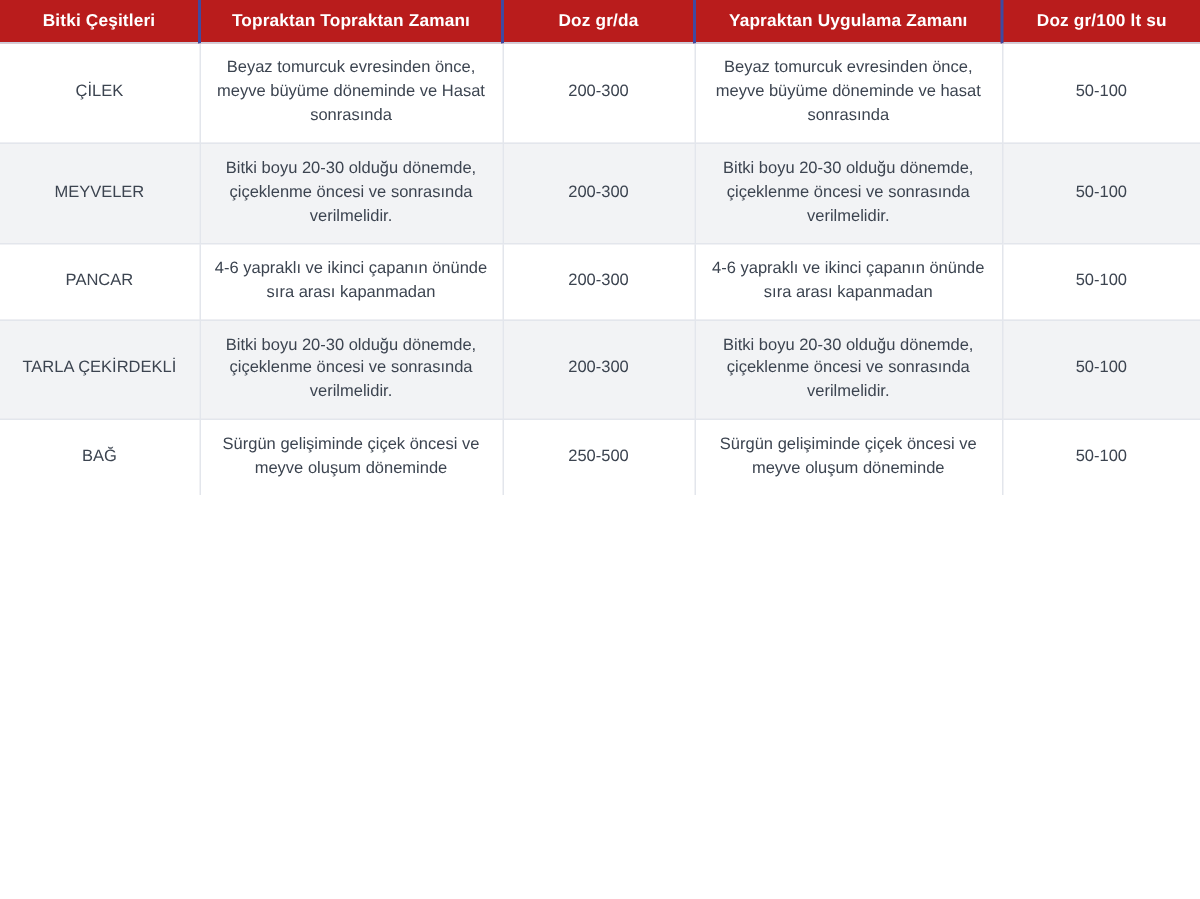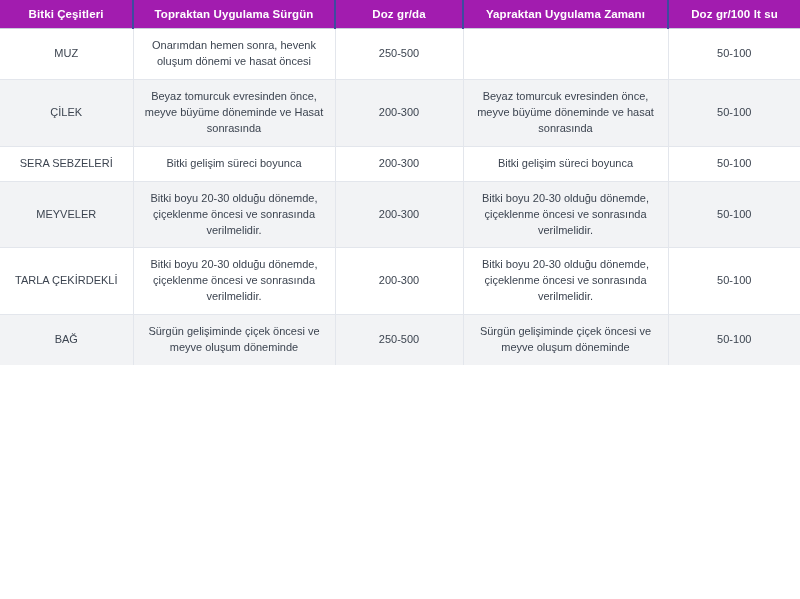--- a/index.html
+++ b/index.html
@@ -18,21 +18,21 @@
     height: 599px;
     box-sizing: border-box;
   }
   table.dose-table {
     width: 800px;
     border-collapse: collapse;
     table-layout: fixed;
   }
   
   table.dose-table thead th {
-    background: #a21caf;
+    background: #b91c1c;
     color: #ffffff;
     font-size: 11.5px;
     font-weight: bold;
     letter-spacing: 0.1px;
     text-align: center;
     vertical-align: middle;
     height: 28px;
     padding: 0 4px;
     border-right: 2px solid #3f4aa0;
     border-bottom: 1px solid #c9cddb;
@@ -81,53 +81,46 @@
     <colgroup>
       <col class="c-crop">
       <col class="c-soil">
       <col class="c-dose1">
       <col class="c-leaf">
       <col class="c-dose2">
     </colgroup>
     <thead>
       <tr>
         <th>Bitki Çeşitleri</th>
-        <th>Topraktan Uygulama Sürgün</th>
+        <th>Topraktan Topraktan Zamanı</th>
         <th>Doz gr/da</th>
         <th>Yapraktan Uygulama Zamanı</th>
         <th>Doz gr/100 lt su</th>
       </tr>
     </thead>
     <tbody>
-      <tr>
-        <td>MUZ</td>
-        <td>Onarımdan hemen sonra, hevenk oluşum dönemi ve hasat öncesi</td>
-        <td>250-500</td>
-        <td></td>
-        <td>50-100</td>
-      </tr>
       <tr>
         <td>ÇİLEK</td>
         <td>Beyaz tomurcuk evresinden önce, meyve büyüme döneminde ve Hasat sonrasında</td>
         <td>200-300</td>
         <td>Beyaz tomurcuk evresinden önce, meyve büyüme döneminde ve hasat sonrasında</td>
         <td>50-100</td>
       </tr>
       <tr>
-        <td>SERA SEBZELERİ</td>
-        <td>Bitki gelişim süreci boyunca</td>
-        <td>200-300</td>
-        <td>Bitki gelişim süreci boyunca</td>
-        <td>50-100</td>
-      </tr>
-      <tr>
         <td>MEYVELER</td>
         <td>Bitki boyu 20-30 olduğu dönemde, çiçeklenme öncesi ve sonrasında verilmelidir.</td>
         <td>200-300</td>
         <td>Bitki boyu 20-30 olduğu dönemde, çiçeklenme öncesi ve sonrasında verilmelidir.</td>
+        <td>50-100</td>
+      </tr>
+      <tr>
+        <td>PANCAR</td>
+        <td>4-6 yapraklı ve ikinci çapanın önünde sıra arası kapanmadan</td>
+        <td>200-300</td>
+        <td>4-6 yapraklı ve ikinci çapanın önünde sıra arası kapanmadan</td>
         <td>50-100</td>
       </tr>
       <tr>
         <td>TARLA ÇEKİRDEKLİ</td>
         <td>Bitki boyu 20-30 olduğu dönemde, çiçeklenme öncesi ve sonrasında verilmelidir.</td>
         <td>200-300</td>
         <td>Bitki boyu 20-30 olduğu dönemde, çiçeklenme öncesi ve sonrasında verilmelidir.</td>
         <td>50-100</td>
       </tr>
       <tr>

